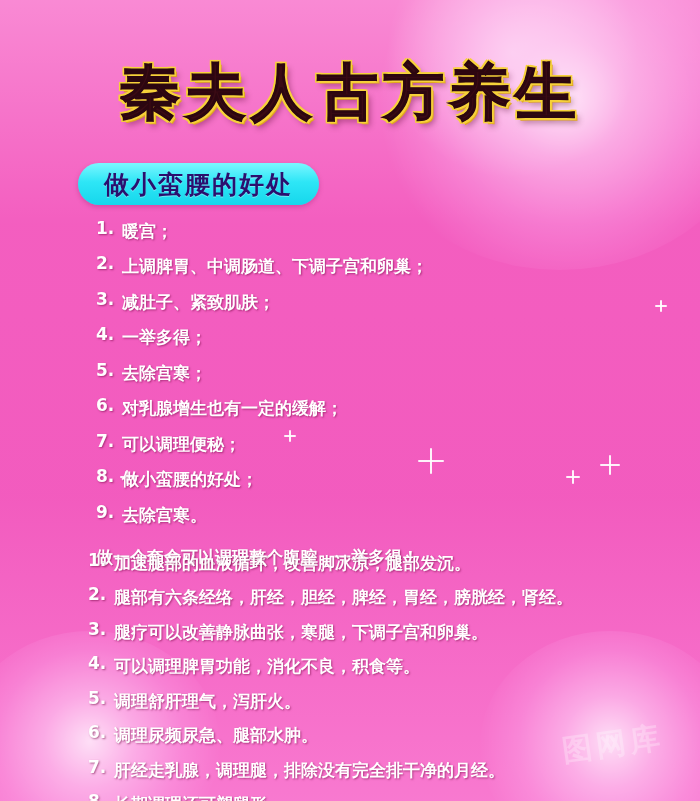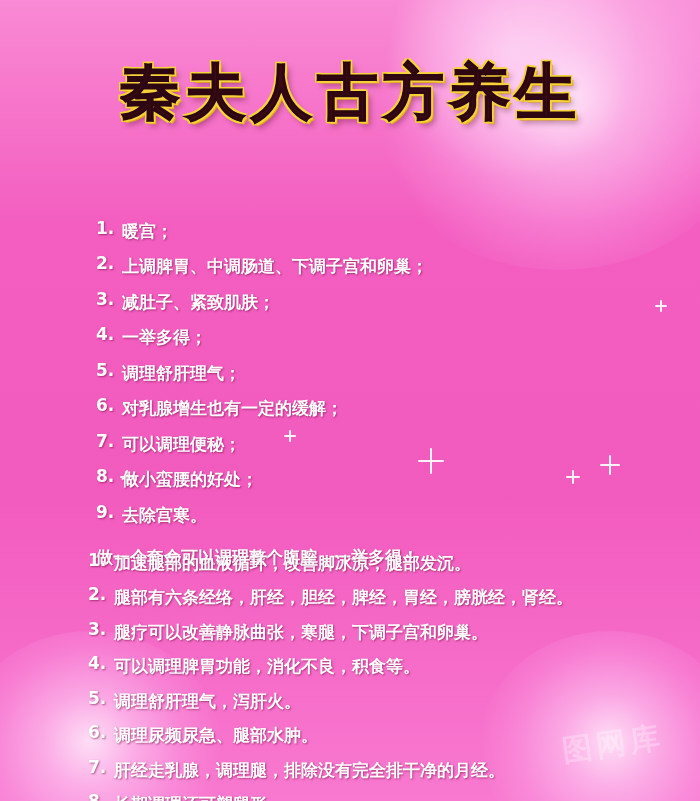--- a/index.html
+++ b/index.html
@@ -195,41 +195,44 @@
   <div class="sparkle" style="left:600px;top:455px;width:20px;height:20px;"></div>
   <div class="sparkle" style="left:566px;top:470px;width:14px;height:14px;"></div>
   <div class="sparkle" style="left:284px;top:430px;width:12px;height:12px;"></div>
   <div class="sparkle" style="left:120px;top:470px;width:14px;height:14px;"></div>
   <div class="sparkle" style="left:655px;top:300px;width:12px;height:12px;"></div>
 
   <div class="content">
 
     <div class="title">秦夫人古方养生</div>
 
+    <div class="pill" id="pill1">
+      <span class="pill-text">做小蛮腰的好处</span>
+    </div>
 
     <div class="list" id="list1">
       <div class="li">
         <span class="li-num">1.</span>
         <span class="li-text">暖宫；</span>
       </div>
       <div class="li">
         <span class="li-num">2.</span>
         <span class="li-text">上调脾胃、中调肠道、下调子宫和卵巢；</span>
       </div>
       <div class="li">
         <span class="li-num">3.</span>
         <span class="li-text">减肚子、紧致肌肤；</span>
       </div>
       <div class="li">
         <span class="li-num">4.</span>
         <span class="li-text">一举多得；</span>
       </div>
       <div class="li">
         <span class="li-num">5.</span>
-        <span class="li-text">调理舒肝理气；</span>
+        <span class="li-text">去除宫寒；</span>
       </div>
       <div class="li">
         <span class="li-num">6.</span>
         <span class="li-text">对乳腺增生也有一定的缓解；</span>
       </div>
       <div class="li">
         <span class="li-num">7.</span>
         <span class="li-text">可以调理便秘；</span>
       </div>
       <div class="li">

